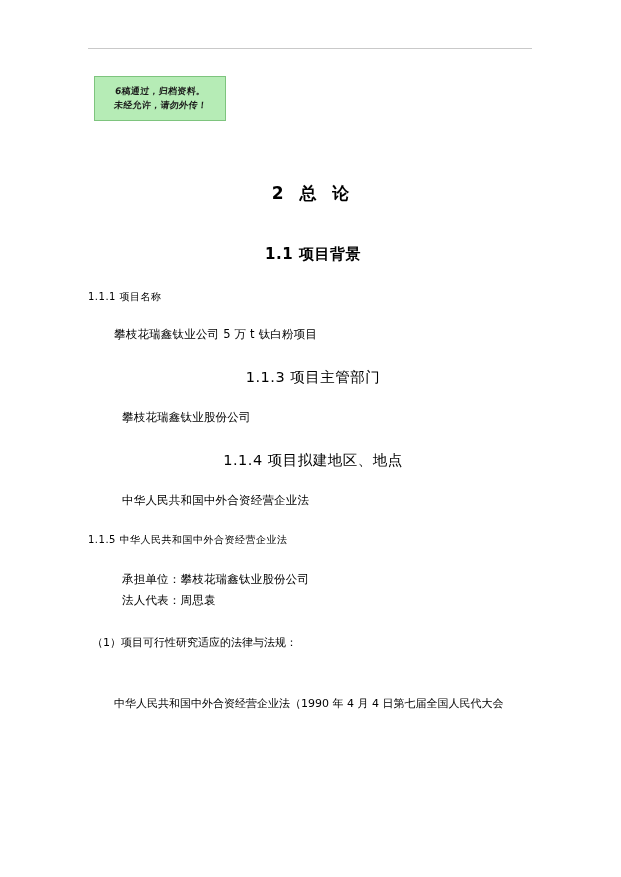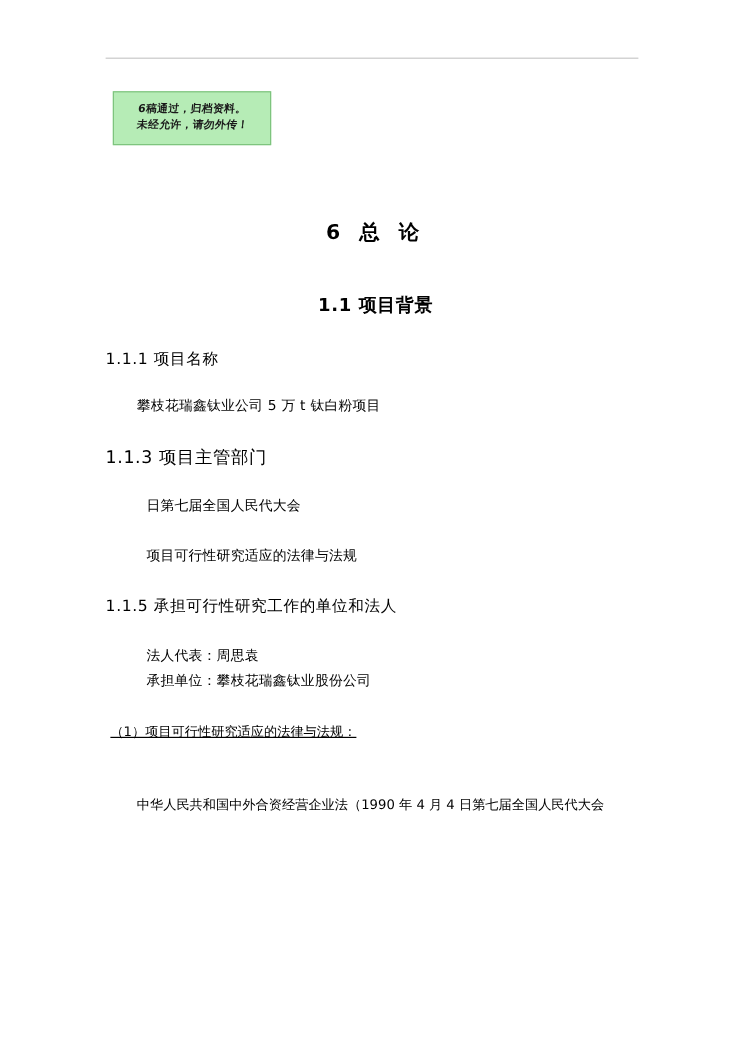--- a/index.html
+++ b/index.html
@@ -70,27 +70,28 @@
   .h2 {
     font-family: "DejaVu Sans", sans-serif;
     font-size: 15px;
     font-weight: bold;
     margin: 0 0 26px 0;
     letter-spacing: 0.5px;
     text-align: center;
   }
   .h3 {
     font-family: "DejaVu Sans", sans-serif;
-    font-size: 13px;
+    font-size: 10px;
     font-weight: normal;
     margin: 0 0 22px 0;
     letter-spacing: 0.5px;
   }
   .h3.bold-big {
     font-size: 14.5px;
+    text-align: center;
   }
   .para {
     font-family: "DejaVu Sans", sans-serif;
     font-size: 11.5px;
     margin: 0 0 24px 0;
     padding-left: 26px;
     line-height: 1.55;
     letter-spacing: 0.2px;
   }
   .para.indent-lg {
@@ -103,21 +104,20 @@
     margin: 0 0 24px 0;
     line-height: 1.75;
     letter-spacing: 0.2px;
   }
   .note {
     font-family: "DejaVu Sans", sans-serif;
     font-size: 11px;
     margin: 0 0 2px 0;
     padding-left: 4px;
     line-height: 1.7;
-    text-decoration: underline;
   }
   .note-sub {
     font-family: "DejaVu Sans", sans-serif;
     font-size: 11px;
     padding-left: 26px;
     line-height: 1.7;
     margin-top: 43px;
   }
 </style>
 </head>
@@ -127,36 +127,37 @@
 
   <div class="top-rule"></div>
 
   <div class="stamp">
     <div class="stamp-line">6稿通过，归档资料。</div>
     <div class="stamp-line">未经允许，请勿外传！</div>
   </div>
 
   <div class="content">
 
-    <div class="doc-title">6   总   论</div>
+    <div class="doc-title">2   总   论</div>
 
     <div class="h2">1.1 项目背景</div>
 
     <div class="h3">1.1.1 项目名称</div>
     <div class="para">攀枝花瑞鑫钛业公司 5 万 t 钛白粉项目</div>
 
 
     <div class="h3 bold-big">1.1.3 项目主管部门</div>
-    <div class="para indent-lg">日第七届全国人民代大会</div>
+    <div class="para indent-lg">攀枝花瑞鑫钛业股份公司</div>
 
-    <div class="para indent-lg">项目可行性研究适应的法律与法规</div>
+    <div class="h3 bold-big">1.1.4 项目拟建地区、地点</div>
+    <div class="para indent-lg">中华人民共和国中外合资经营企业法</div>
 
-    <div class="h3">1.1.5 承担可行性研究工作的单位和法人</div>
+    <div class="h3">1.1.5 中华人民共和国中外合资经营企业法</div>
     <div class="para-block">
+      <div>承担单位：攀枝花瑞鑫钛业股份公司</div>
       <div>法人代表：周思袁</div>
-      <div>承担单位：攀枝花瑞鑫钛业股份公司</div>
     </div>
 
     <div class="note">（1）项目可行性研究适应的法律与法规：</div>
     <div class="note-sub">中华人民共和国中外合资经营企业法（1990 年 4 月 4 日第七届全国人民代大会</div>
 
   </div>
 </div>
 
 </body></html>

